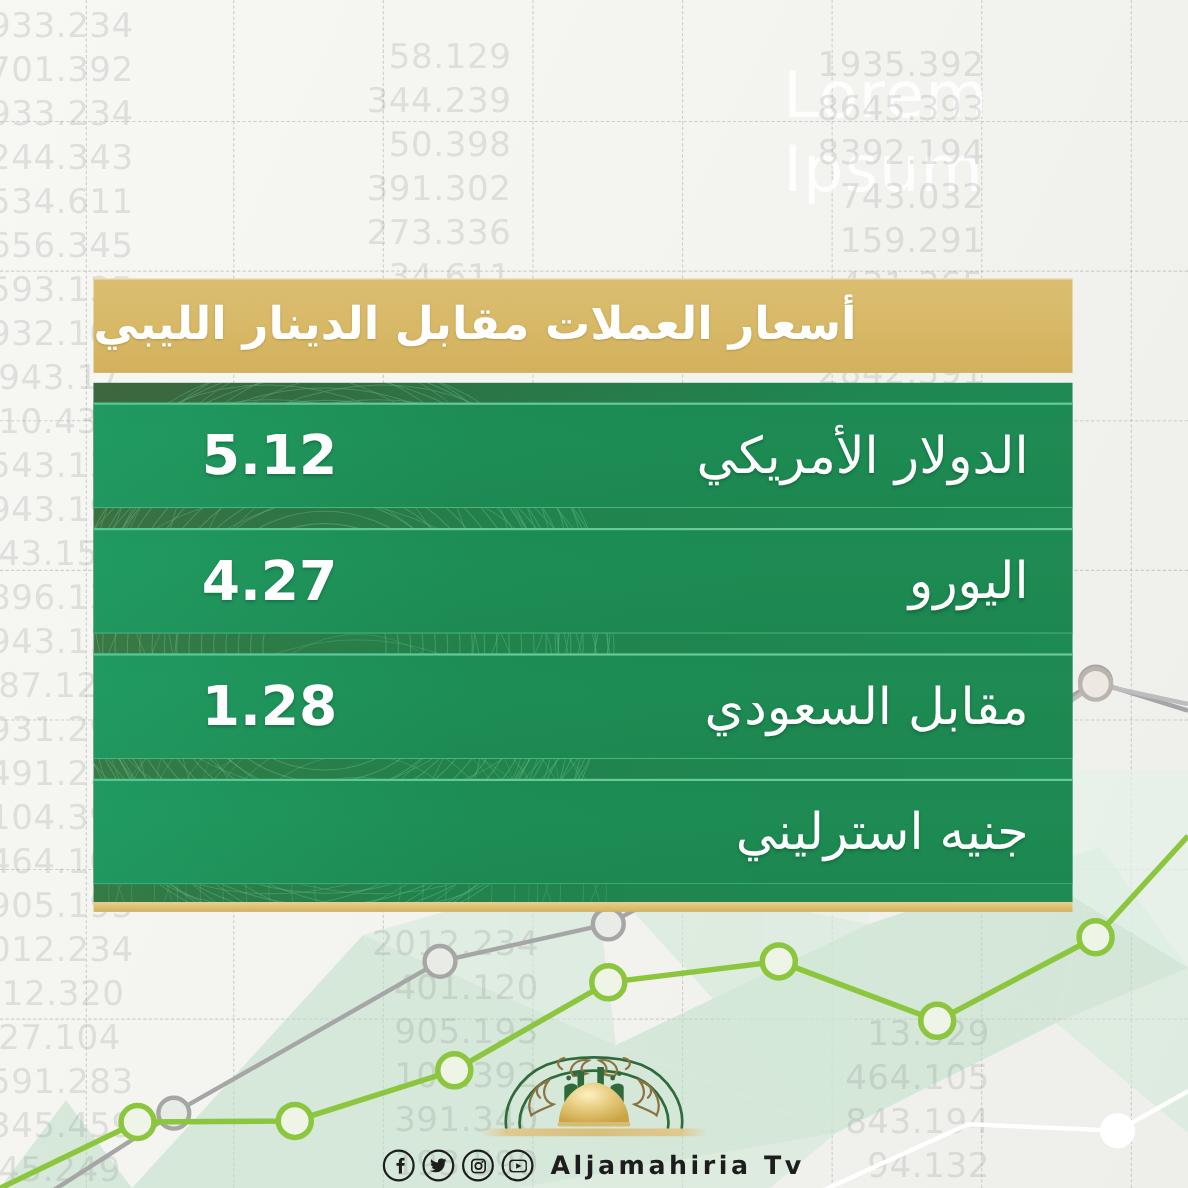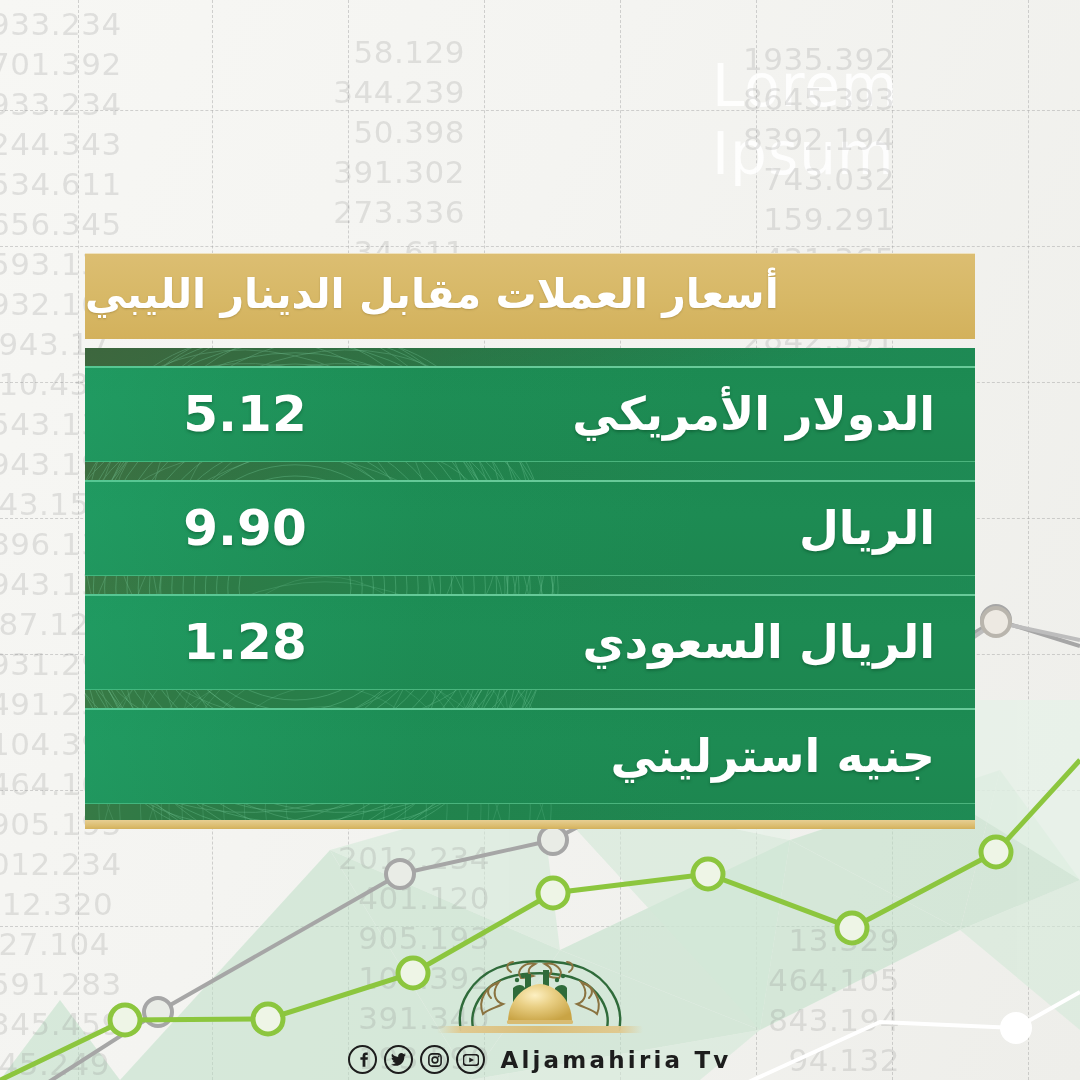--- a/index.html
+++ b/index.html
@@ -111,21 +111,21 @@
     font-weight:700;
     letter-spacing:0px;
     padding-left:10px;
     text-shadow:0 2px 3px rgba(0,60,30,.35);
   }
   .spacer{flex:1;}
   .cur{
     position:relative;
     color:#ffffff;
     font-size:46px;
-    font-weight:700;
+    font-weight:400;
     direction:rtl;
     text-align:right;
     padding-right:40px;
     text-shadow:0 2px 3px rgba(0,60,30,.35);
     white-space:nowrap;
   }
 
   .gold-foot{
     height:9px;
     background:linear-gradient(180deg,#e7cf93 0%,#dcbe72 60%,#d3b15c 100%);
@@ -400,30 +400,30 @@
 
         <div class="row" style="top:18px">
           <div class="row-tint"></div>
           <div class="rate">5.12</div>
           <div class="spacer"></div>
           <div class="cur">الدولار الأمريكي</div>
         </div>
 
         <div class="row" style="top:132px">
           <div class="row-tint"></div>
-          <div class="rate">9.90</div>
+          <div class="rate">4.27</div>
           <div class="spacer"></div>
-          <div class="cur">الريال</div>
+          <div class="cur">اليورو</div>
         </div>
 
         <div class="row" style="top:246px">
           <div class="row-tint"></div>
           <div class="rate">1.28</div>
           <div class="spacer"></div>
-          <div class="cur">الريال السعودي</div>
+          <div class="cur">مقابل السعودي</div>
         </div>
 
         <div class="row" style="top:360px">
           <div class="row-tint"></div>
           <div class="spacer"></div>
           <div class="cur">جنيه استرليني</div>
         </div>
 
       </div>
     </div>

